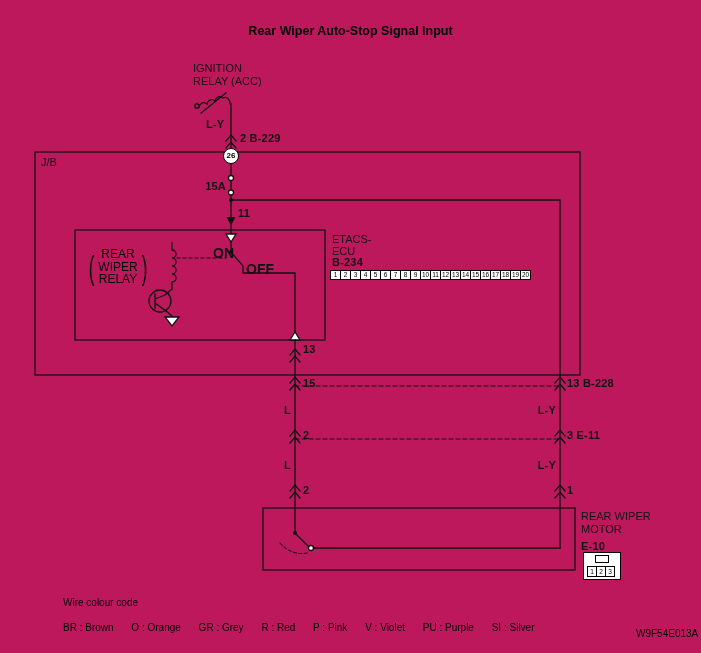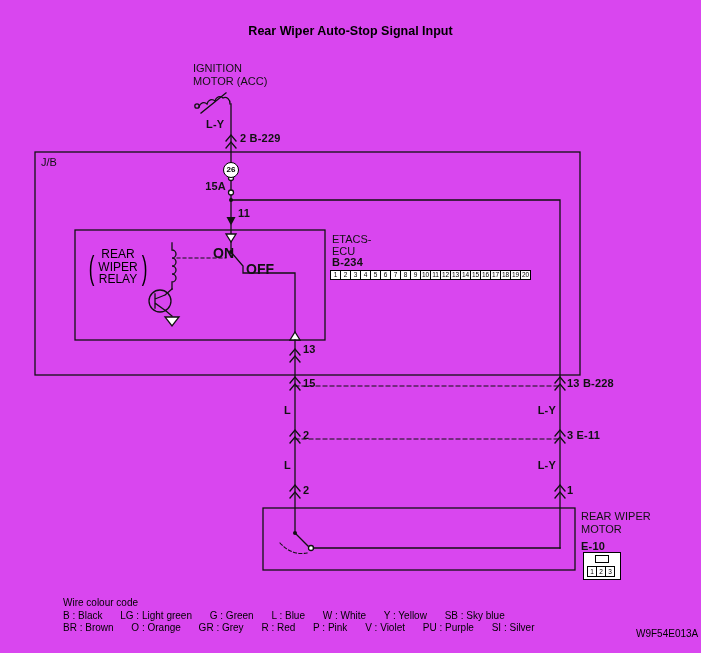--- a/index.html
+++ b/index.html
@@ -1,23 +1,23 @@
 <!DOCTYPE html>
 <html><head>
 <meta charset="utf-8">
 <style>
   html,body{margin:0;padding:0;}
   body{width:701px;height:653px;background:#fff;font-family:"Liberation Sans",sans-serif;color:#000;}
-  .stage{position:relative;width:701px;height:653px;overflow:hidden;background:#d946ef;}
+  .stage{position:relative;width:701px;height:653px;overflow:hidden;background:#be185d;}
   svg.wires{position:absolute;left:0;top:0;}
   .lbl{position:absolute;font-size:11px;line-height:1.15;white-space:nowrap;color:#111;}
   .pin{font-weight:bold;letter-spacing:0.2px;}
   .sw{font-size:14px;font-weight:bold;}
   .title{position:absolute;top:24px;left:0;width:100%;text-align:center;font-weight:bold;font-size:12.5px;}
-  .fuse-badge{position:absolute;left:223px;top:162px;width:16px;height:16px;border:1.3px solid #000;
+  .fuse-badge{position:absolute;left:223px;top:148px;width:16px;height:16px;border:1.3px solid #000;
     border-radius:50%;background:#fff;font-size:8px;line-height:14px;text-align:center;box-sizing:border-box;font-weight:bold;}
   .relay-label{position:absolute;left:86px;top:245px;display:flex;align-items:center;}
   .relay-paren{font-size:34px;font-weight:400;line-height:44px;transform:scaleX(.5);}
   .relay-lines{font-size:12px;line-height:12.5px;text-align:center;margin:0 1px;}
   .ecu-pin-row{position:absolute;left:330px;top:270px;display:flex;}
   .ecu-pin{box-sizing:border-box;width:11px;height:10px;border:1px solid #000;font-size:6.5px;line-height:8px;text-align:center;background:#fff;}
   .ecu-pin + .ecu-pin{margin-left:-1px;}
   .e10-icon{position:absolute;left:583px;top:552px;width:38px;height:28px;border:1.3px solid #000;box-sizing:border-box;background:#fff;}
   .e10-tab{position:absolute;top:2px;left:11px;width:12px;height:6px;border:1px solid #000;}
   .e10-cells{position:absolute;left:3px;top:13px;display:flex;}
@@ -95,21 +95,21 @@
         <circle cx="311" cy="548" r="2.5" fill="#fff"></circle>
         <path d="M313.5,548 L560,548"></path>
         <path d="M280,543 Q292,556 307,553" stroke-dasharray="3,2.5" stroke-width="1.1"></path>
       </g>
     </g>
   </svg>
 
   <div class="title">Rear Wiper Auto-Stop Signal Input</div>
 
   <div class="lbl" style="left:193px;top:62px;">IGNITION</div>
-  <div class="lbl" style="left:193px;top:75px;">MOTOR (ACC)</div>
+  <div class="lbl" style="left:193px;top:75px;">RELAY (ACC)</div>
 
   <div class="lbl pin" style="left:206px;top:118px;">L-Y</div>
   <div class="lbl pin" style="left:240px;top:132px;">2 B-229</div>
 
   <div class="lbl" style="left:41px;top:156px;">J/B</div>
   <div class="fuse-badge">26</div>
   <div class="lbl pin" style="left:200px;top:180px;width:26px;text-align:right;">15A</div>
 
   <div class="lbl pin" style="left:238px;top:207px;">11</div>
 
@@ -177,29 +177,20 @@
   <div class="e10-icon">
     <span class="e10-tab"></span>
     <span class="e10-cells">
       <span class="e10-cell">1</span>
       <span class="e10-cell">2</span>
       <span class="e10-cell">3</span>
     </span>
   </div>
 
   <div class="legend" style="top:597px;">Wire colour code</div>
-  <div class="legend" style="top:610px;">
-    <span>B : Black</span>
-    <span>LG : Light green</span>
-    <span>G : Green</span>
-    <span>L : Blue</span>
-    <span>W : White</span>
-    <span>Y : Yellow</span>
-    <span>SB : Sky blue</span>
-  </div>
   <div class="legend" style="top:622px;">
     <span>BR : Brown</span>
     <span>O : Orange</span>
     <span>GR : Grey</span>
     <span>R : Red</span>
     <span>P : Pink</span>
     <span>V : Violet</span>
     <span>PU : Purple</span>
     <span>SI : Silver</span>
   </div>

